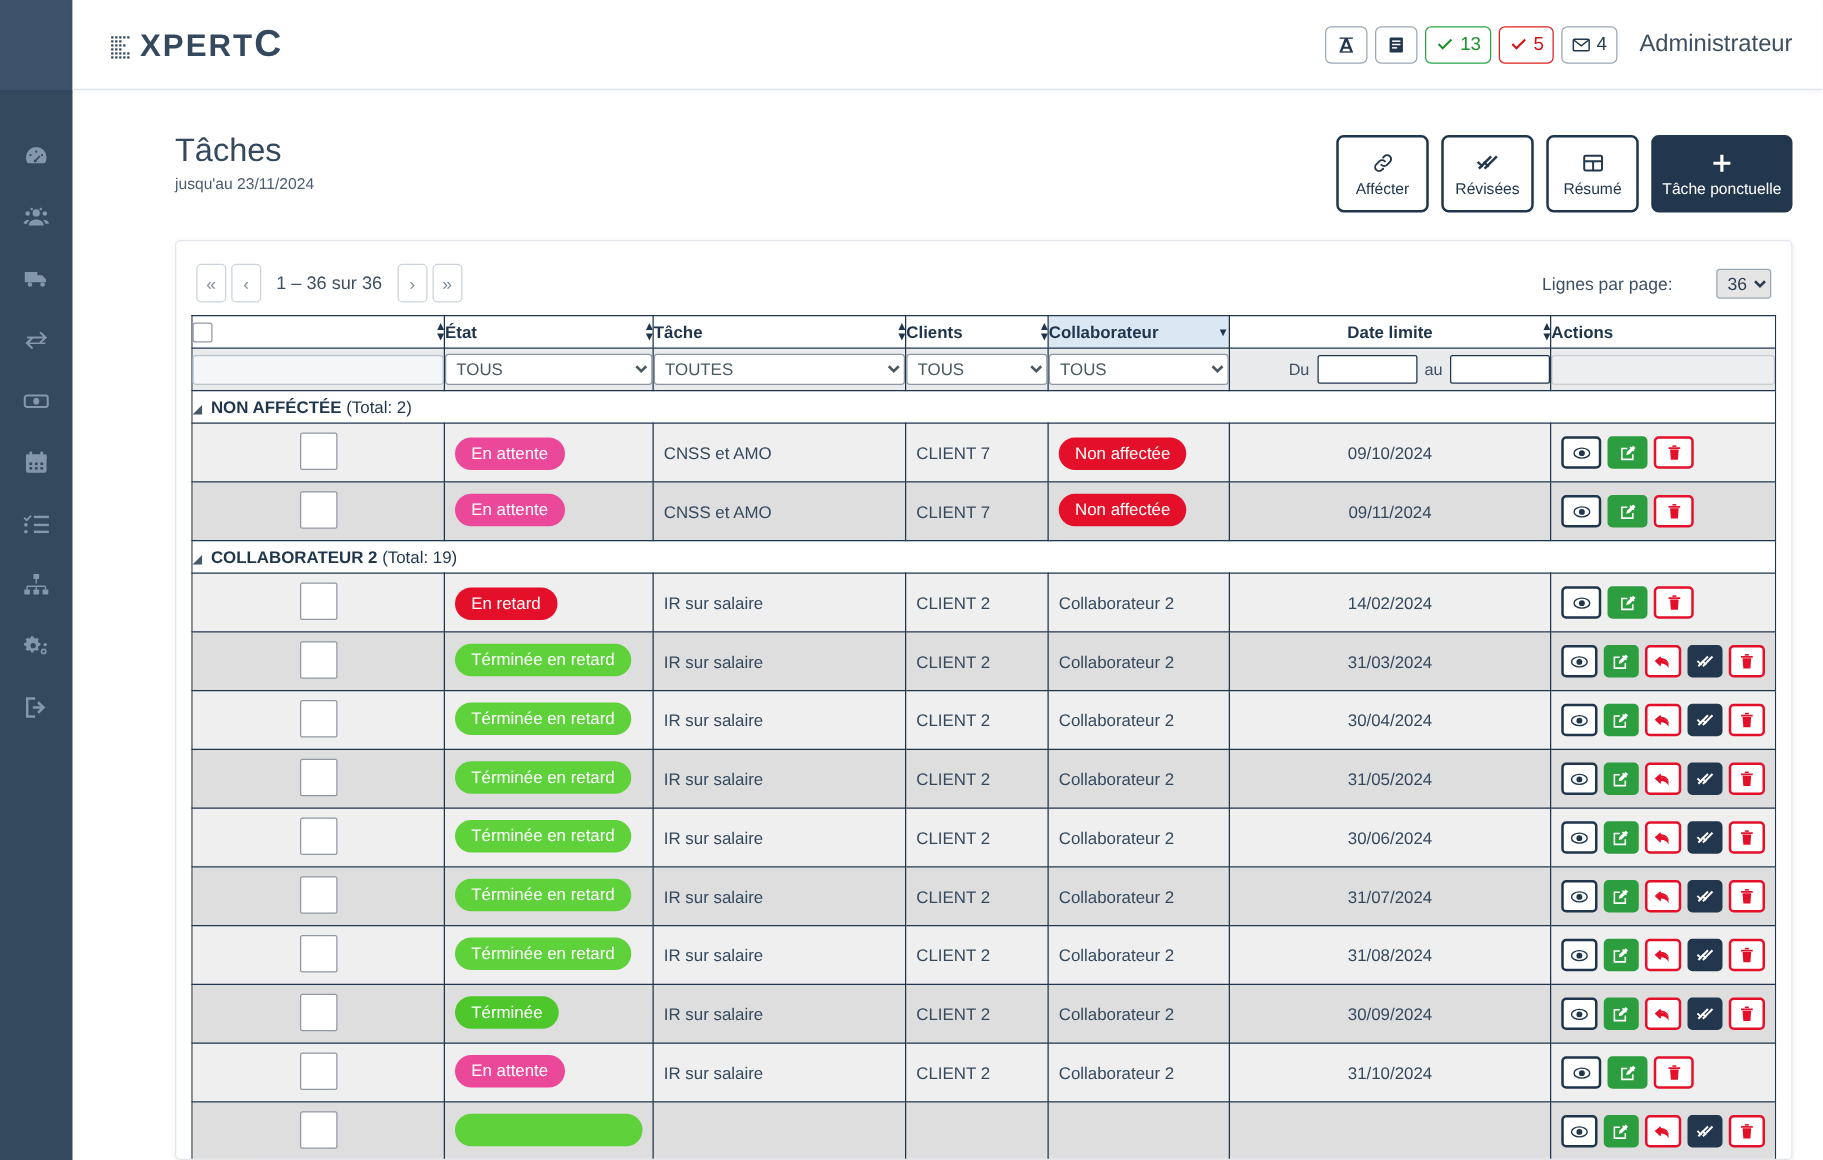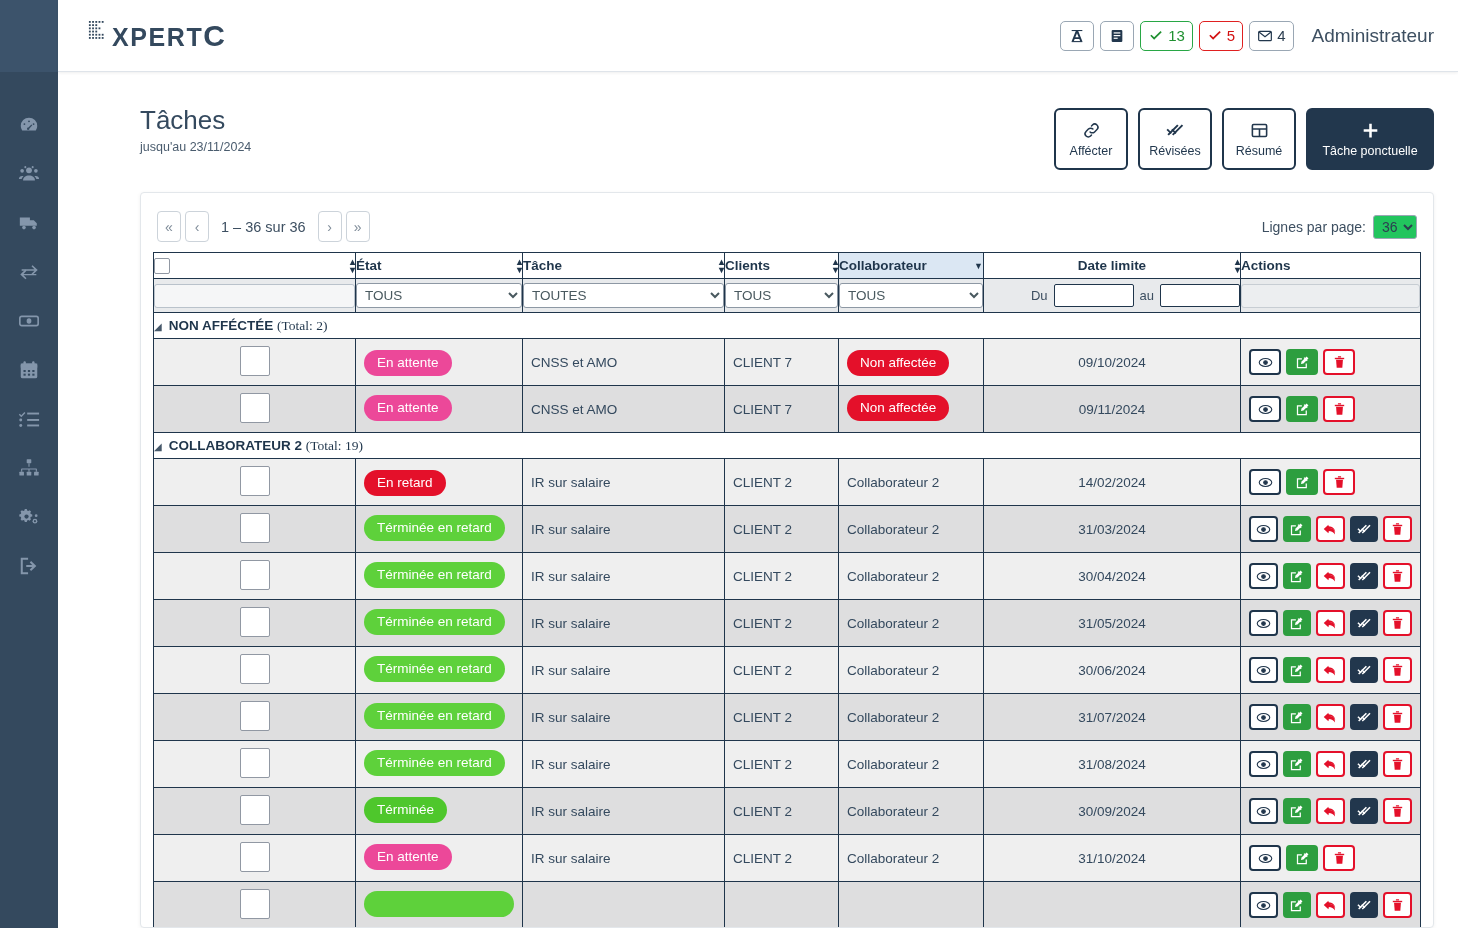--- a/index.html
+++ b/index.html
@@ -34,21 +34,21 @@
   
   .topbar {
     height: 72px; min-height: 72px;
     background: #ffffff;
     border-bottom: 1px solid #dfe4ea;
     display: flex; align-items: center;
     padding: 0 24px 0 30px;
     box-shadow: 0 1px 3px rgba(0,0,0,0.07);
     position: relative; z-index: 5;
   }
-  .logo { display: flex; align-items: flex-start; gap: 0px; }
+  .logo { display: flex; align-items: flex-end; gap: 0px; }
   .logo-mark {
     display: inline-block; width: 22px; height: 26px;
     margin-right: 2px;
   }
   .logo-text {
     font-size: 25px; letter-spacing: 1.6px; color: #34495e;
     font-weight: 600;
   }
   .logo-text .big { font-size: 30px; }
   .topbar-right { margin-left: auto; display: flex; align-items: center; gap: 6px; }
@@ -70,21 +70,21 @@
   }
   .page-title { font-size: 26px; color: #34495e; font-weight: 400; line-height: 1.1; }
   .page-sub { font-size: 12.5px; color: #4a5c6e; margin-top: 5px; }
   .head-actions { margin-left: auto; display: flex; gap: 10px; padding-top: 2px;}
   .act-btn {
     width: 74px; height: 62px; border: 2px solid #1f354b; border-radius: 6px;
     background: #fff; color: #22384e;
     display: flex; flex-direction: column; align-items: center; justify-content: center;
     gap: 4px; cursor: pointer; font-size: 12.5px;
   }
-  .act-btn.wide { width: 128px; }
+  .act-btn.wide { width: 113px; }
   .act-btn.primary { background: #22374d; color: #fff; border-color: #22374d; }
   .act-btn svg { width: 19px; height: 19px; }
 
   
   .card {
     margin: 22px 24px 0 82px;
     border: 1px solid #e3e7eb;
     border-radius: 4px;
     background: #fff;
     box-shadow: 0 1px 4px rgba(0,0,0,0.06);
@@ -97,21 +97,21 @@
   .pg-btn {
     width: 24px; height: 31px; border: 1px solid #ccd3da; border-radius: 4px;
     background: #fff; color: #7f8c99; font-size: 14px;
     display: flex; align-items: center; justify-content: center; cursor: pointer;
   }
   .pg-info { font-size: 14.5px; color: #3d4f61; margin: 0 8px; }
   .rows-per { margin-left: auto; display: flex; align-items: center; gap: 7px; font-size: 14px; color: #3d4f61; }
   .rows-per select {
     font-family: "Liberation Sans", sans-serif;
     font-size: 14px; padding: 2px 2px 2px 4px; border: 1px solid #9aa7b4;
-    border-radius: 3px; background: #22c55e; color: #2c3e50;
+    border-radius: 3px; background: #e5e5e5; color: #2c3e50; margin-left: 28px;
   }
 
   
   .tbl-wrap { overflow: hidden; }
   table.grid { border-collapse: collapse; width: 100%; table-layout: fixed; }
   table.grid th, table.grid td {
     border: 1px solid #1f354b; padding: 0;
   }
   thead th {
     background: #fff; height: 26px;
@@ -139,21 +139,21 @@
   .date-filter { display: flex; align-items: center; gap: 6px; justify-content: flex-end; font-size: 13px; color: #3d4f61; }
   .date-filter input {
     width: 80px; height: 23px; border: 1px solid #1f354b; border-radius: 2px; background: #fff;
   }
   .group-row td {
     background: #fff; height: 26px;
     font-size: 13.5px; color: #1f354b; padding: 0 8px;
     border-left: 1px solid #1f354b; border-right: 1px solid #1f354b;
   }
   .group-label { font-weight: bold; }
-  .group-total { font-weight: normal; font-family: Liberation Serif, serif; }
+  .group-total { font-weight: normal; }
   .tri { display: inline-block; margin-right: 7px; color: #46586a; font-size: 10px; }
   tbody tr.data-row td { height: 47px; font-size: 13.5px; color: #34495e; padding: 0 8px; vertical-align: middle; }
   tbody tr.odd td { background: #efefef; }
   tbody tr.even td { background: #dededf; }
   td.c { text-align: center; }
   .chk {
     width: 30px; height: 30px; border: 1px solid #9198a3; background: #fff;
     display: inline-block; border-radius: 2px; cursor: pointer;
   }
   .badge {

